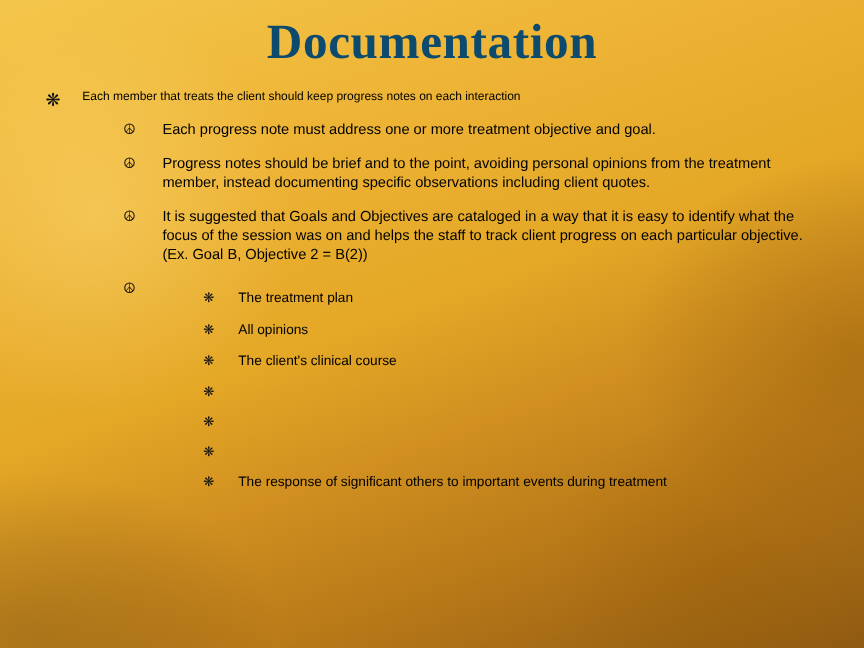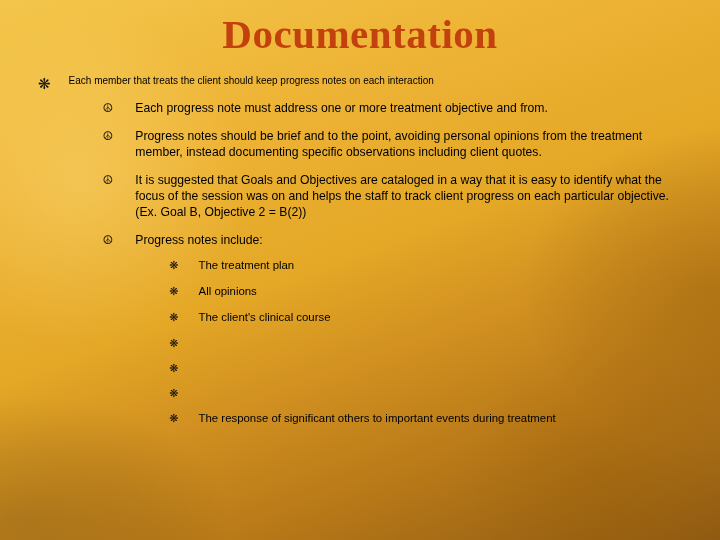--- a/index.html
+++ b/index.html
@@ -13,21 +13,21 @@
       radial-gradient(circle 200px at 600px 480px, rgba(150,90,0,0.25) 0%, transparent 70%),
       linear-gradient(160deg, #f3c64b 0%, #eeb436 25%, #e4a726 48%, #d19020 62%, #b87918 78%, #8f5a12 100%);
     color: #000;
   }
   .slide { width: 720px; height: 540px; padding: 10px 38px 20px 38px; }
   .title {
     font-family: Georgia, 'Times New Roman', serif;
     font-size: 41px;
     font-weight: bold;
     text-align: center;
-    color: #c2410c;
+    color: #0c4a6e;
     margin-bottom: 16px;
     letter-spacing: 0.5px;
   }
   ul { list-style: none; }
   .lvl1 > li { display: flex; gap: 18px; margin-bottom: 10px; }
   .lvl1 .b { flex: 0 0 auto; font-size: 15px; line-height: 1.25; color: #111; margin-top: 1px; }
   .lvl1 .t { font-size: 10px; line-height: 1.35; }
   .lvl2 { margin-top: 12px; margin-left: 34px; }
   .lvl2 > li { display: flex; gap: 22px; margin-bottom: 12px; }
   .lvl2 .b { flex: 0 0 auto; font-size: 12px; line-height: 1.2; color: #111; margin-top: 1px; }
@@ -45,34 +45,33 @@
 
   <ul class="lvl1">
     <li>
       <span class="b">❋</span>
       <div>
         <div class="t">Each member that treats the client should keep progress notes on each interaction</div>
 
         <ul class="lvl2">
           <li>
             <span class="b">☮</span>
-            <div class="t">Each progress note must address one or more treatment objective and from.</div>
+            <div class="t">Each progress note must address one or more treatment objective and goal.</div>
           </li>
           <li>
             <span class="b">☮</span>
             <div class="t">Progress notes should be brief and to the point, avoiding personal opinions from the treatment member, instead documenting specific observations including client quotes.</div>
           </li>
           <li>
             <span class="b">☮</span>
             <div class="t">It is suggested that Goals and Objectives are cataloged in a way that it is easy to identify what the focus of the session was on and helps the staff to track client progress on each particular objective. (Ex. Goal B, Objective 2 = B(2))</div>
           </li>
           <li>
             <span class="b">☮</span>
             <div>
-              <div class="t">Progress notes include:</div>
 
               <ul class="lvl3">
                 <li>
                   <span class="b">❋</span>
                   <div class="t">The treatment plan</div>
                 </li>
                 <li>
                   <span class="b">❋</span>
                   <div class="t">All opinions</div>
                 </li>

